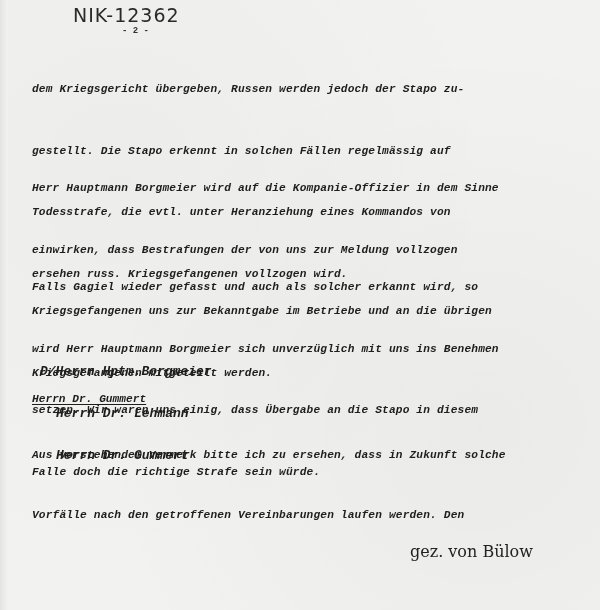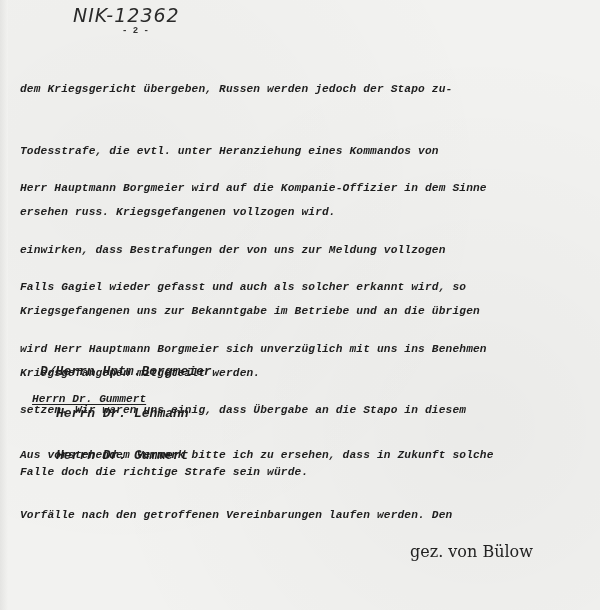--- a/index.html
+++ b/index.html
@@ -17,32 +17,31 @@
       radial-gradient(circle at 80% 70%, rgba(0,0,0,0.03), transparent 60%),
       #f2f2f0;
   }
   .edge-left {
     position: absolute; left: 0; top: 0; width: 8px; height: 610px;
     background: linear-gradient(to right, #e4e4e2, #f2f2f0);
   }
   .archive-number {
     position: absolute; left: 73px; top: 4px;
     font-family: "DejaVu Sans", sans-serif;
-    font-style: italic;
     font-size: 19px;
     letter-spacing: 1px;
     color: #2a2a2a;
   }
   .page-marker {
     position: absolute; left: 122px; top: 26px;
     font-size: 9px; color: #333;
     font-weight: bold;
   }
   .para {
-    position: absolute; left: 20px; width: 560px;
+    position: absolute; left: 32px; width: 560px;
     font-size: 11.2px;
     line-height: 20.5px;
     font-weight: bold;
     font-style: italic;
     letter-spacing: 0.15px;
     white-space: pre;
     color: #1e1e1e;
   }
   .para .line { display: block; }
   #p1 { top: 38px; }
@@ -74,20 +73,21 @@
 <body>
 
 <div class="page">
   <div class="edge-left"></div>
 
   <div class="archive-number">NIK-12362</div>
   <div class="page-marker">- 2 -</div>
 
   <div class="para" id="p1">
     <span class="line">dem Kriegsgericht übergeben, Russen werden jedoch der Stapo zu-</span>
+    <span class="line">gestellt. Die Stapo erkennt in solchen Fällen regelmässig auf</span>
     <span class="line">Todesstrafe, die evtl. unter Heranziehung eines Kommandos von</span>
     <span class="line">ersehen russ. Kriegsgefangenen vollzogen wird.</span>
   </div>
 
   <div class="para" id="p2">
     <span class="line">Herr Hauptmann Borgmeier wird auf die Kompanie-Offizier in dem Sinne</span>
     <span class="line">einwirken, dass Bestrafungen der von uns zur Meldung vollzogen</span>
     <span class="line">Kriegsgefangenen uns zur Bekanntgabe im Betriebe und an die übrigen</span>
     <span class="line">Kriegsgefangenen mitgeteilt werden.</span>
   </div>

